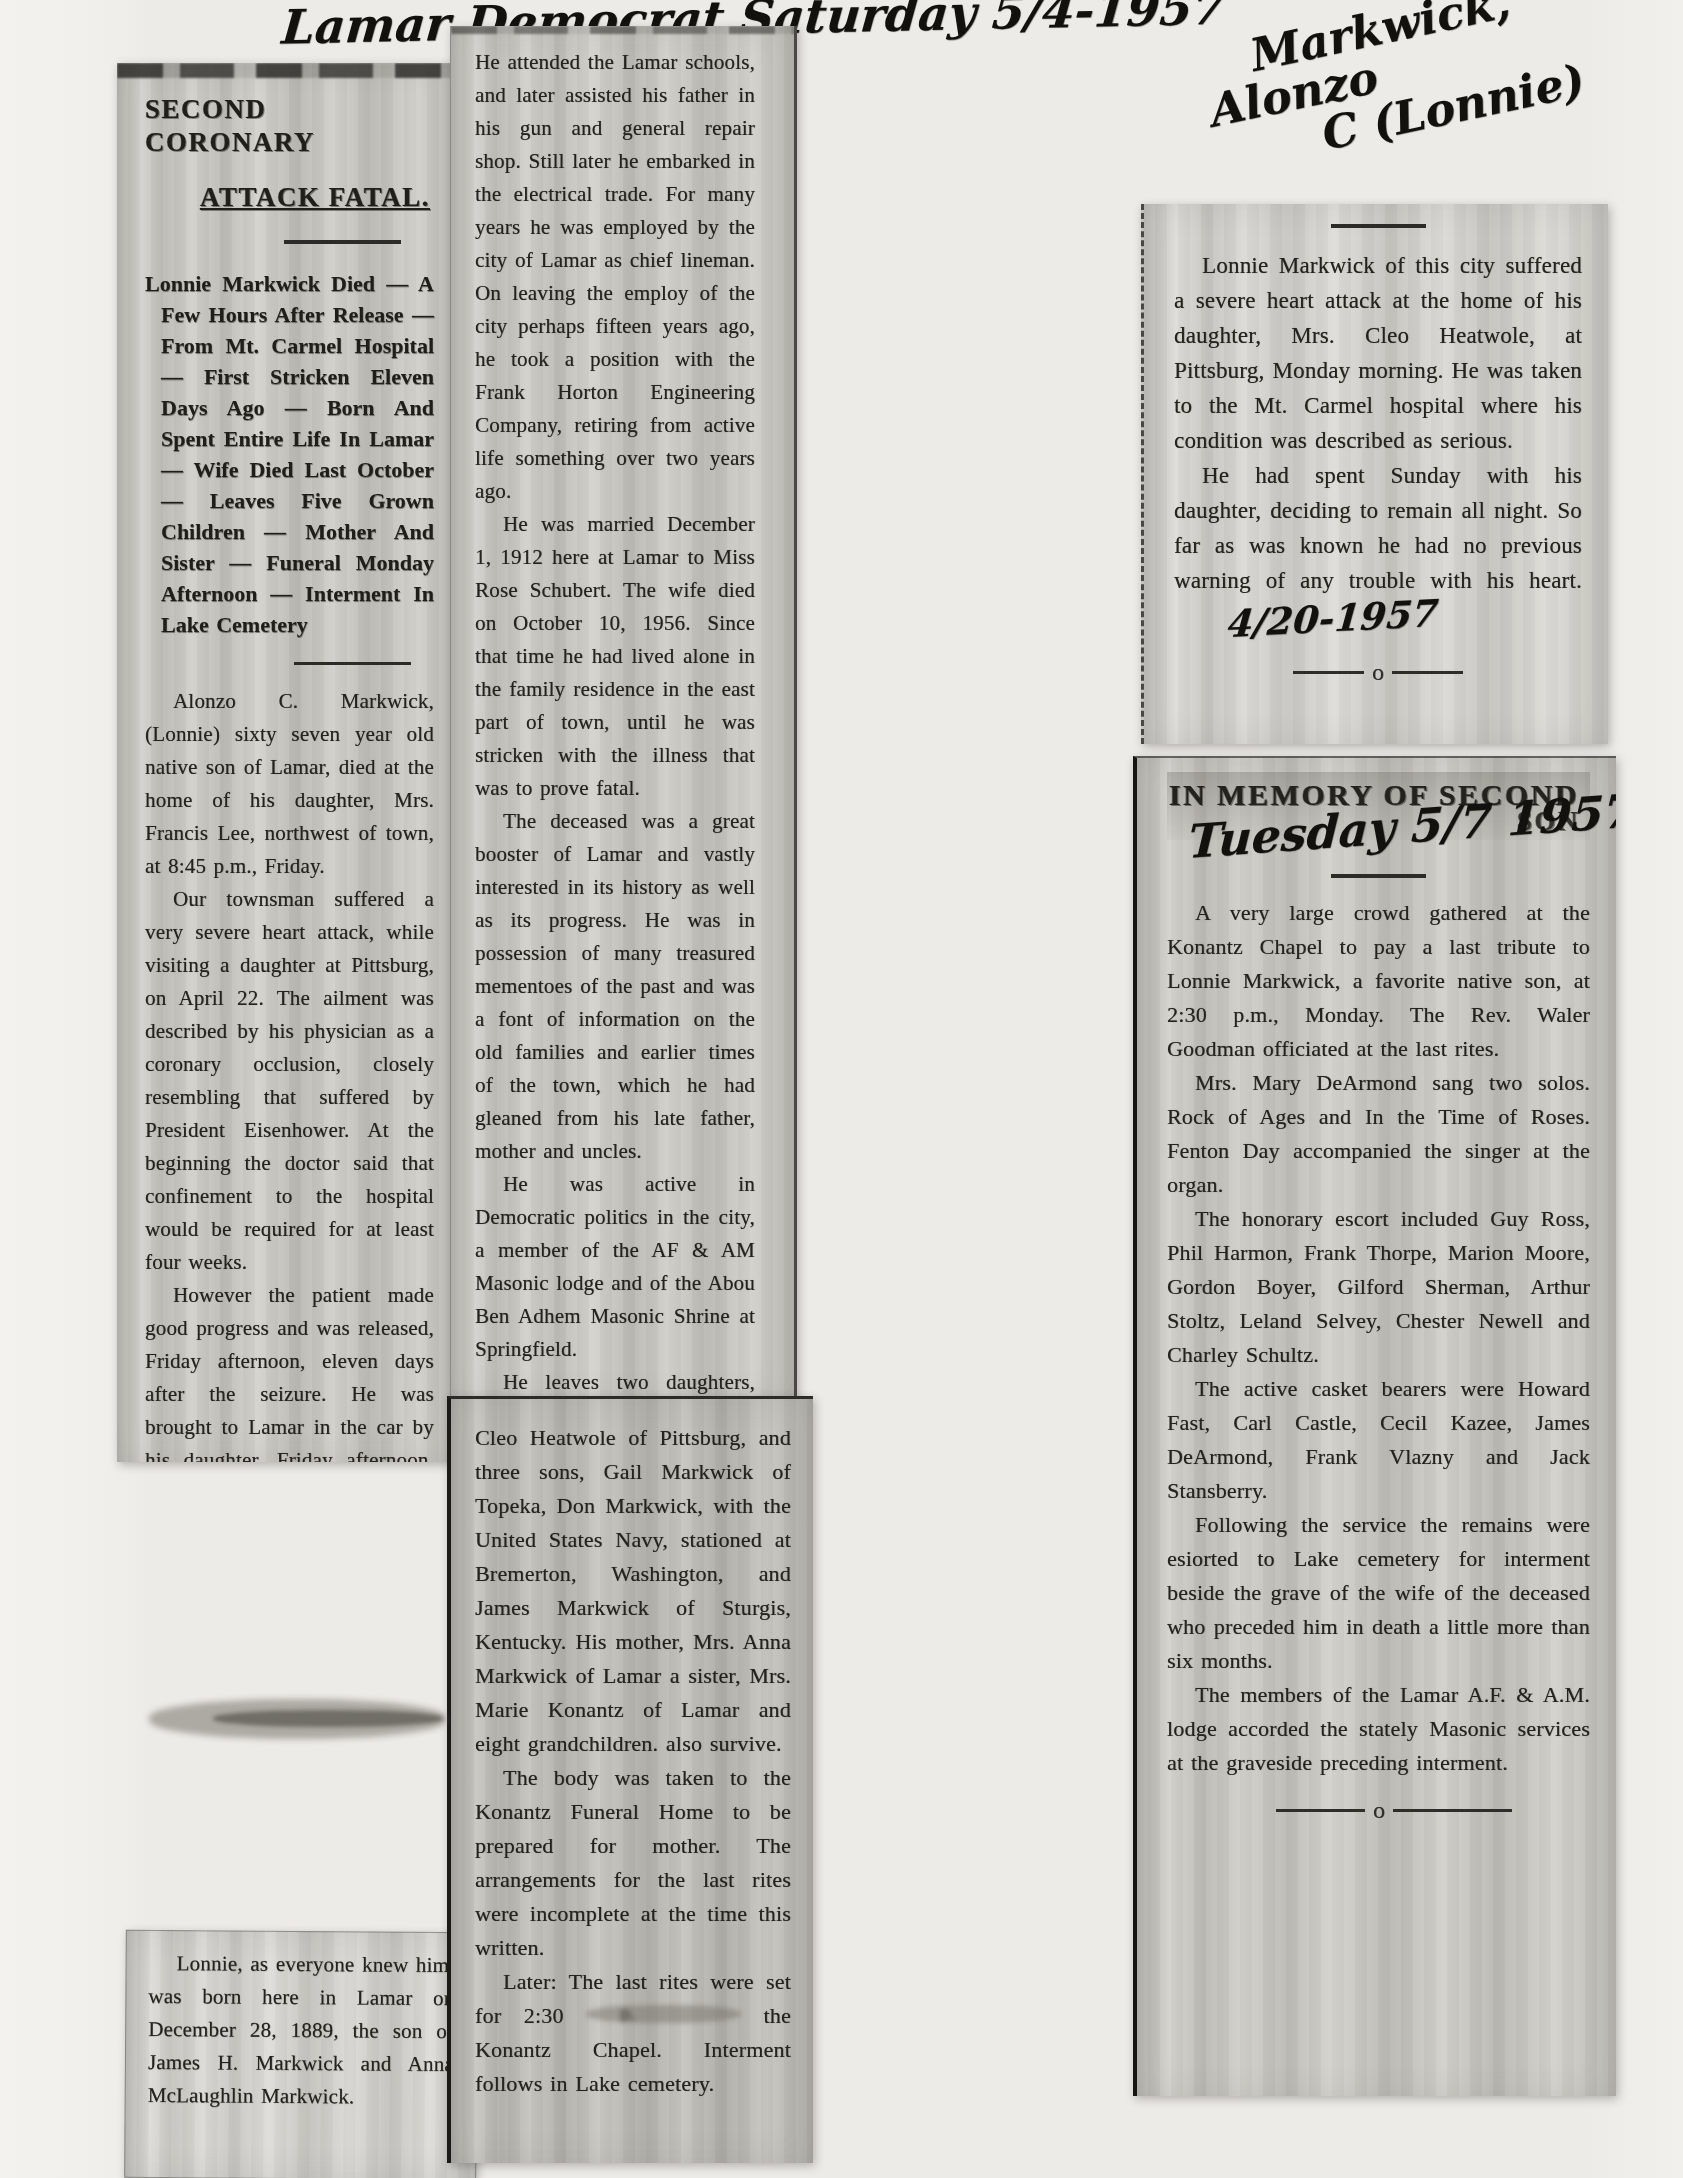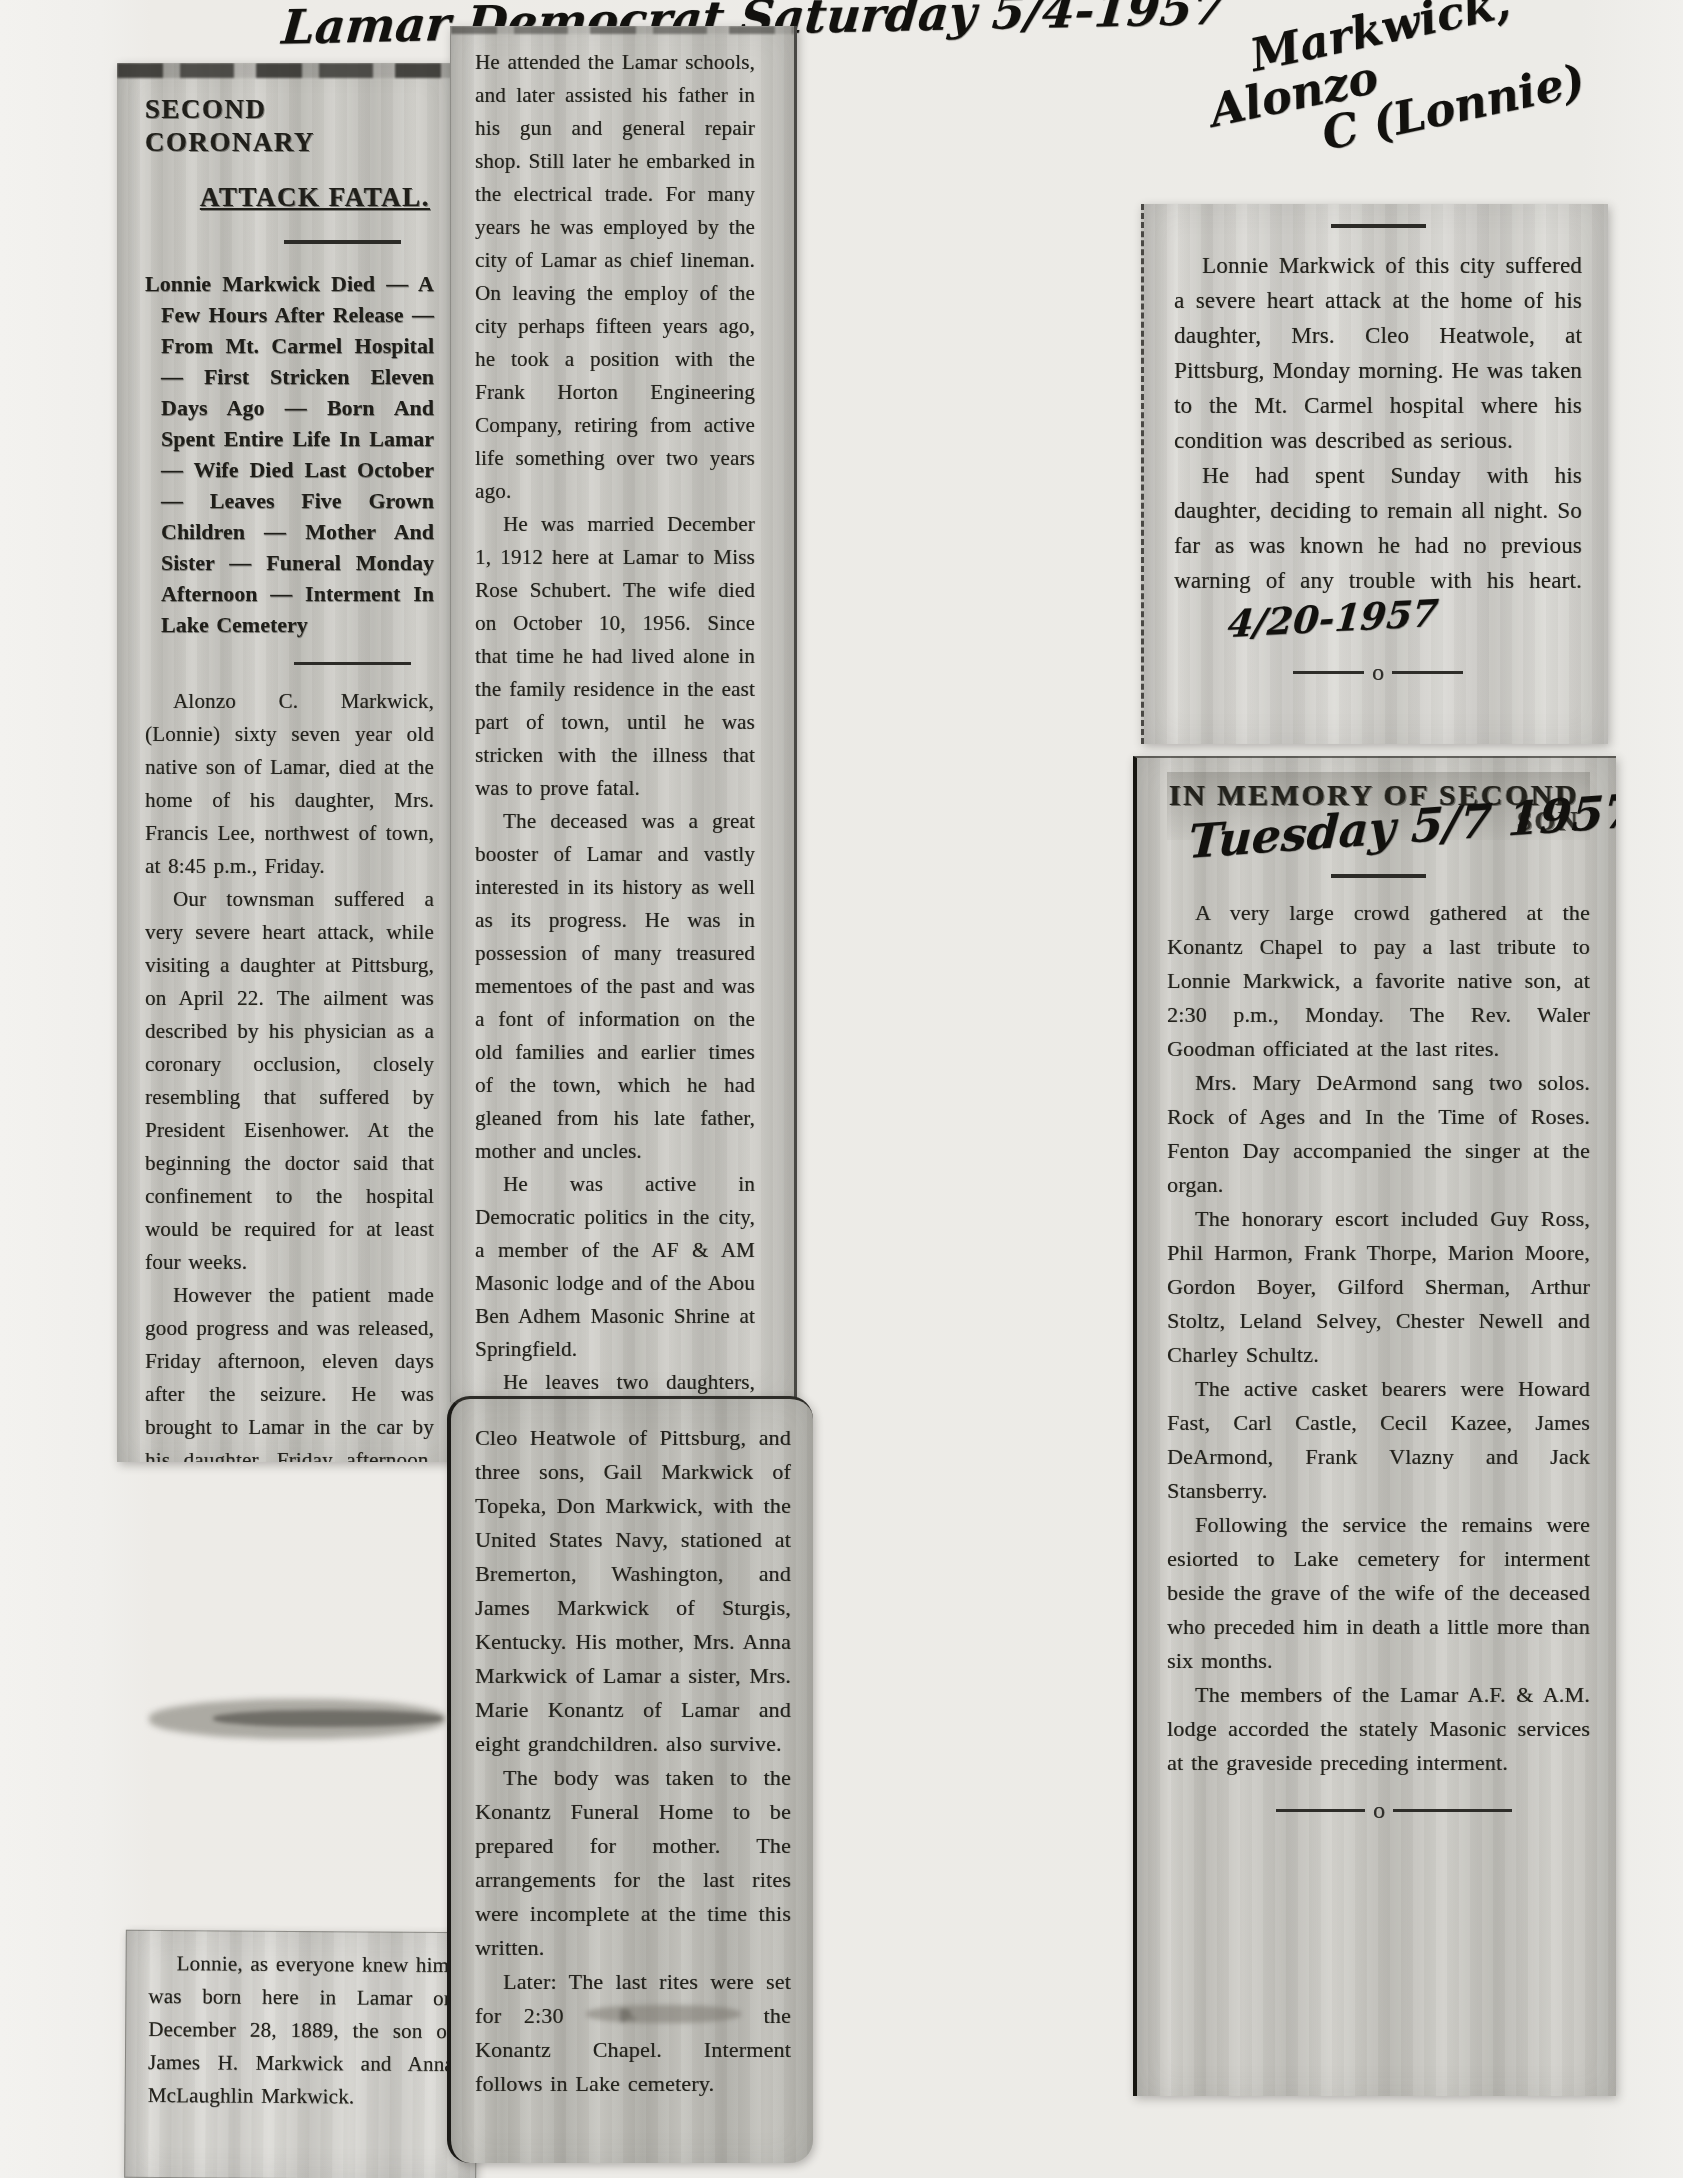--- a/index.html
+++ b/index.html
@@ -61,21 +61,21 @@
   .smudge { position:absolute; border-radius:48%/46%; background:rgba(108,105,96,.50); filter:blur(3px); }
   .smudge.dark { background:rgba(62,60,54,.55); filter:blur(2px); }
   .inline-smudge {
     display:inline-block; vertical-align:baseline; width:149px; height:18px;
     background:rgba(110,107,98,.45); border-radius:45%; filter:blur(2.5px);
     color:rgba(60,58,52,.7); font-size:20px; line-height:16px; overflow:hidden; text-align:left; padding-left:6px;
   }
 
   
   .col-small { font-size:21px; line-height:33px; }
-  .col-mid-b { font-size:22px;   line-height:34px;border-radius:23px; }
+  .col-mid-b { font-size:22px;   line-height:34px; }
   .col-right { font-size:23px; line-height:35px; }
   .col-mem   { font-size:22px; line-height:34px; }
 
   .subhead {
     font-weight:bold; font-size:22px; line-height:31px; text-align:justify;
     padding-left:16px; text-indent:-16px; word-spacing:2px; color:#1f1e19;
     text-shadow:0.5px 0.5px 0.7px rgba(30,29,24,.5);
   }
   .hl-left  { font-size:27px; text-align:left; }
   .hl-right { font-size:27px; text-align:right; padding-right:4px; margin-top:22px;text-decoration:underline; }

